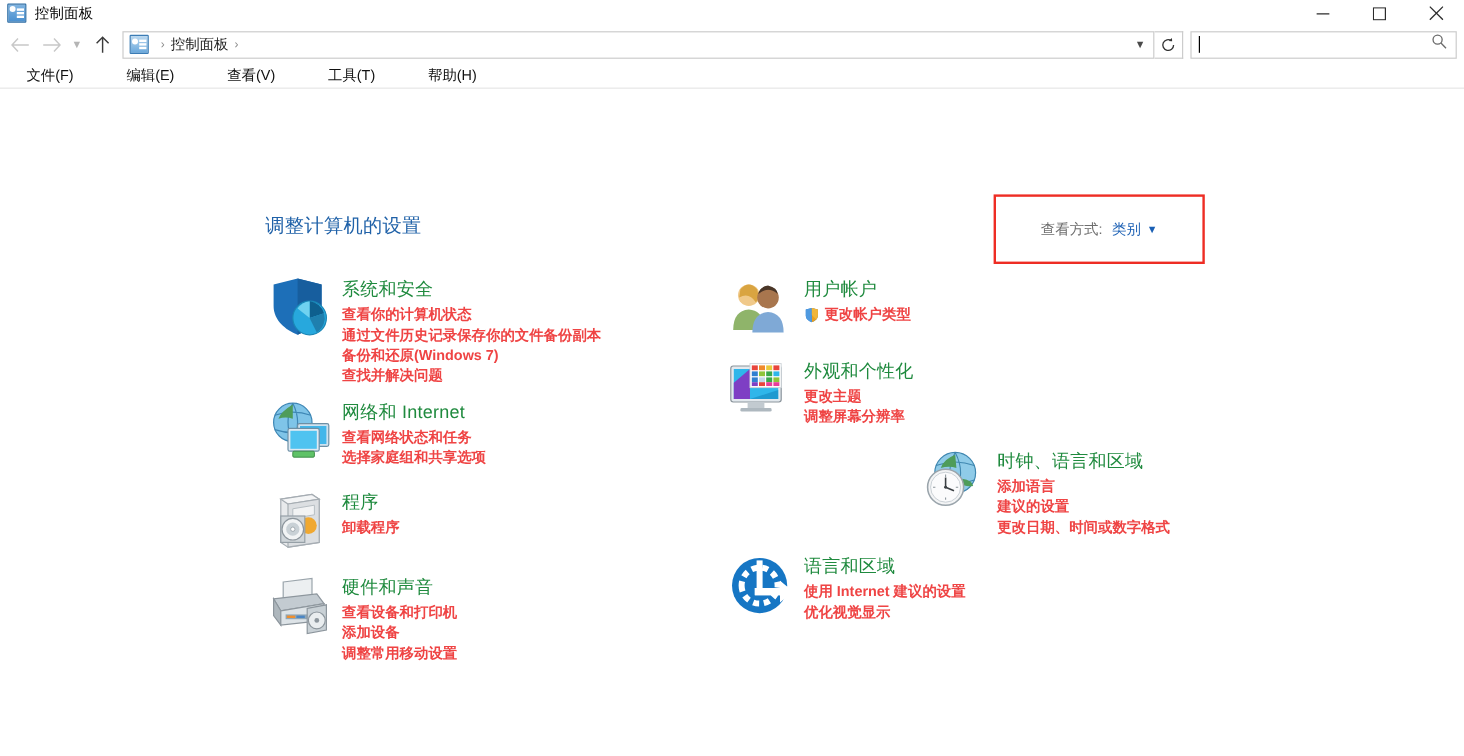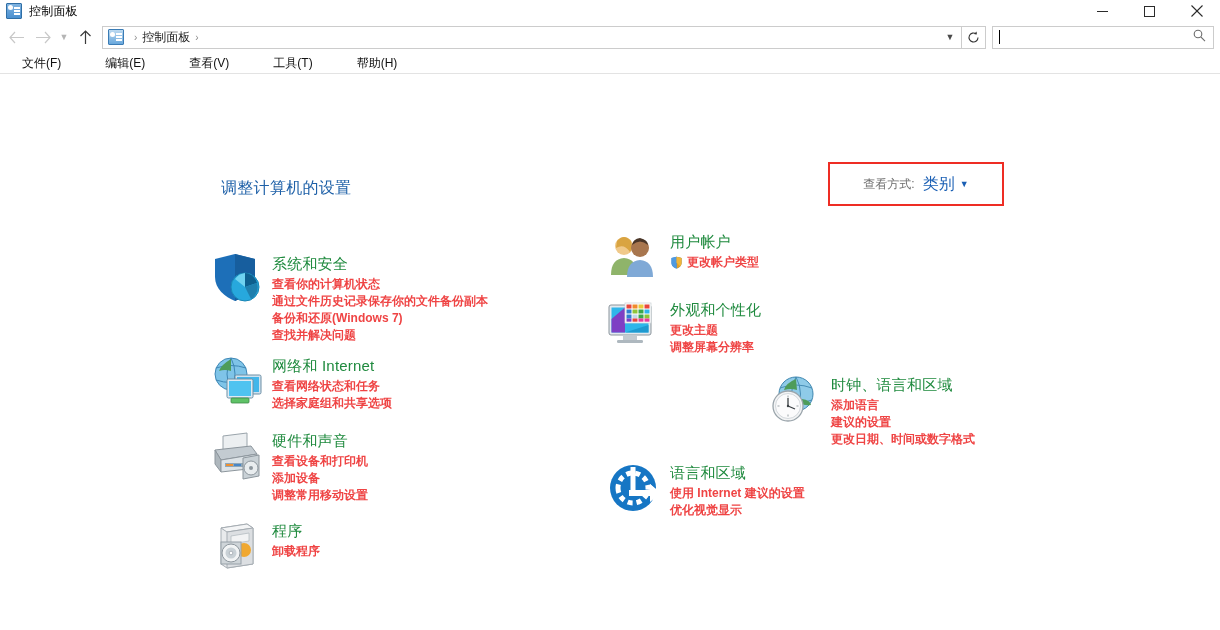--- a/index.html
+++ b/index.html
@@ -178,43 +178,43 @@
     position: absolute;
     left: 221px; top: 104px;
     font-size: 16px;
     color: #1f61a8;
     letter-spacing: 0.3px;
     font-family: Liberation Serif, serif;
   }
   .viewby-wrap {
     position: absolute;
     left: 828px; top: 88px;
-    width: 176px; height: 44px;
+    width: 176px; height: 58px;
     border: 2px solid #ee2d24;
     display: flex;
     align-items: center;
     justify-content: center;
   }
   .viewby-label {
     font-size: 12px;
     color: #6d6d6d;
   }
   .viewby-value {
-    font-size: 16px;
+    font-size: 12px;
     color: #1a5fb4;
     margin-left: 8px;
   }
   .viewby-caret {
     color: #1a5fb4;
     font-size: 9px;
     margin-left: 5px;
   }
 
   .cat-col { position: absolute; }
-  .col-left { left: 207px; top: 155px; width: 370px; margin-top: 22px; }
+  .col-left { left: 220px; top: 155px; width: 370px; }
   .col-right { left: 605px; top: 155px; width: 370px; }
 
   .category {
     display: flex;
     margin-bottom: 13px;
   }
   .cat-icon {
     width: 60px; height: 58px;
     flex: none;
     position: relative;
@@ -384,60 +384,60 @@
           </g>
         </svg>
       </div>
       <div class="cat-body">
         <div class="cat-title">网络和 Internet</div>
         <a class="cat-link">查看网络状态和任务</a>
         <a class="cat-link">选择家庭组和共享选项</a>
       </div>
     </div>
 
+    <div class="category">
+      <div class="cat-icon">
+        <svg width="58" height="56" viewBox="0 0 58 56">
+          <path d="M14 10 L40 6 L46 10 L46 46 L20 50 L14 46 Z" fill="#e8eaec" stroke="#a6adb3" stroke-width="1"></path>
+          <path d="M14 10 L40 6 L46 10 L20 14 Z" fill="#f4f5f6" stroke="#a6adb3" stroke-width="1"></path>
+          <path d="M20 14 L46 10 L46 46 L20 50 Z" fill="#dcdfe2" stroke="#a6adb3" stroke-width="1"></path>
+          <path d="M24 18 L42 15 L42 23 L24 26 Z" fill="#f2f3f4" stroke="#b5bcc1" stroke-width="0.8"></path>
+          <circle cx="37" cy="32" r="7" fill="#f0a830"></circle>
+          <rect x="14" y="24" width="20" height="22" fill="#cfd5d9" stroke="#96a0a7" stroke-width="1"></rect>
+          <circle cx="24" cy="35" r="9" fill="#f2f4f5" stroke="#8d969d" stroke-width="1"></circle>
+          <circle cx="24" cy="35" r="5.5" fill="#c9d1d6"></circle>
+          <circle cx="24" cy="35" r="1.8" fill="#ffffff" stroke="#8d969d" stroke-width="0.6"></circle>
+        </svg>
+      </div>
+      <div class="cat-body">
+        <div class="cat-title">程序</div>
+        <a class="cat-link">卸载程序</a>
+      </div>
+    </div>
+
     <div class="category gap-hw">
       <div class="cat-icon">
         <svg width="58" height="56" viewBox="0 0 58 56">
           <path d="M16 8 L40 5 L40 22 L16 24 Z" fill="#eceff1" stroke="#9aa4ab" stroke-width="1"></path>
           <path d="M8 22 L44 18 L50 26 L14 32 Z" fill="#c3cbd1" stroke="#8d969d" stroke-width="1"></path>
           <path d="M8 22 L8 36 L14 44 L14 32 Z" fill="#aeb7bd" stroke="#8d969d" stroke-width="1"></path>
           <path d="M14 32 L50 26 L50 40 L14 44 Z" fill="#dde3e7" stroke="#8d969d" stroke-width="1"></path>
           <rect x="18" y="35" width="20" height="4" fill="#8fa7b8"></rect>
           <rect x="19" y="36" width="7" height="2" fill="#ef8f2f"></rect>
           <rect x="27" y="36" width="7" height="2" fill="#4b86c4"></rect>
           <path d="M36 30 L52 27 L52 48 L36 51 Z" fill="#c9d1d6" stroke="#8d969d" stroke-width="1"></path>
           <circle cx="44" cy="40" r="7" fill="#e9edef" stroke="#8d969d" stroke-width="1"></circle>
           <circle cx="44" cy="40" r="2" fill="#8d969d"></circle>
         </svg>
       </div>
       <div class="cat-body">
         <div class="cat-title">硬件和声音</div>
         <a class="cat-link">查看设备和打印机</a>
         <a class="cat-link">添加设备</a>
         <a class="cat-link">调整常用移动设置</a>
-      </div>
-    </div>
-
-    <div class="category">
-      <div class="cat-icon">
-        <svg width="58" height="56" viewBox="0 0 58 56">
-          <path d="M14 10 L40 6 L46 10 L46 46 L20 50 L14 46 Z" fill="#e8eaec" stroke="#a6adb3" stroke-width="1"></path>
-          <path d="M14 10 L40 6 L46 10 L20 14 Z" fill="#f4f5f6" stroke="#a6adb3" stroke-width="1"></path>
-          <path d="M20 14 L46 10 L46 46 L20 50 Z" fill="#dcdfe2" stroke="#a6adb3" stroke-width="1"></path>
-          <path d="M24 18 L42 15 L42 23 L24 26 Z" fill="#f2f3f4" stroke="#b5bcc1" stroke-width="0.8"></path>
-          <circle cx="37" cy="32" r="7" fill="#f0a830"></circle>
-          <rect x="14" y="24" width="20" height="22" fill="#cfd5d9" stroke="#96a0a7" stroke-width="1"></rect>
-          <circle cx="24" cy="35" r="9" fill="#f2f4f5" stroke="#8d969d" stroke-width="1"></circle>
-          <circle cx="24" cy="35" r="5.5" fill="#c9d1d6"></circle>
-          <circle cx="24" cy="35" r="1.8" fill="#ffffff" stroke="#8d969d" stroke-width="0.6"></circle>
-        </svg>
-      </div>
-      <div class="cat-body">
-        <div class="cat-title">程序</div>
-        <a class="cat-link">卸载程序</a>
       </div>
     </div>
   </div>
 
   <div class="cat-col col-right">
 
     <div class="category gap-user">
       <div class="cat-icon">
         <svg width="58" height="56" viewBox="0 0 58 56">
           <circle cx="19" cy="17" r="9" fill="#f0c98a"></circle>

